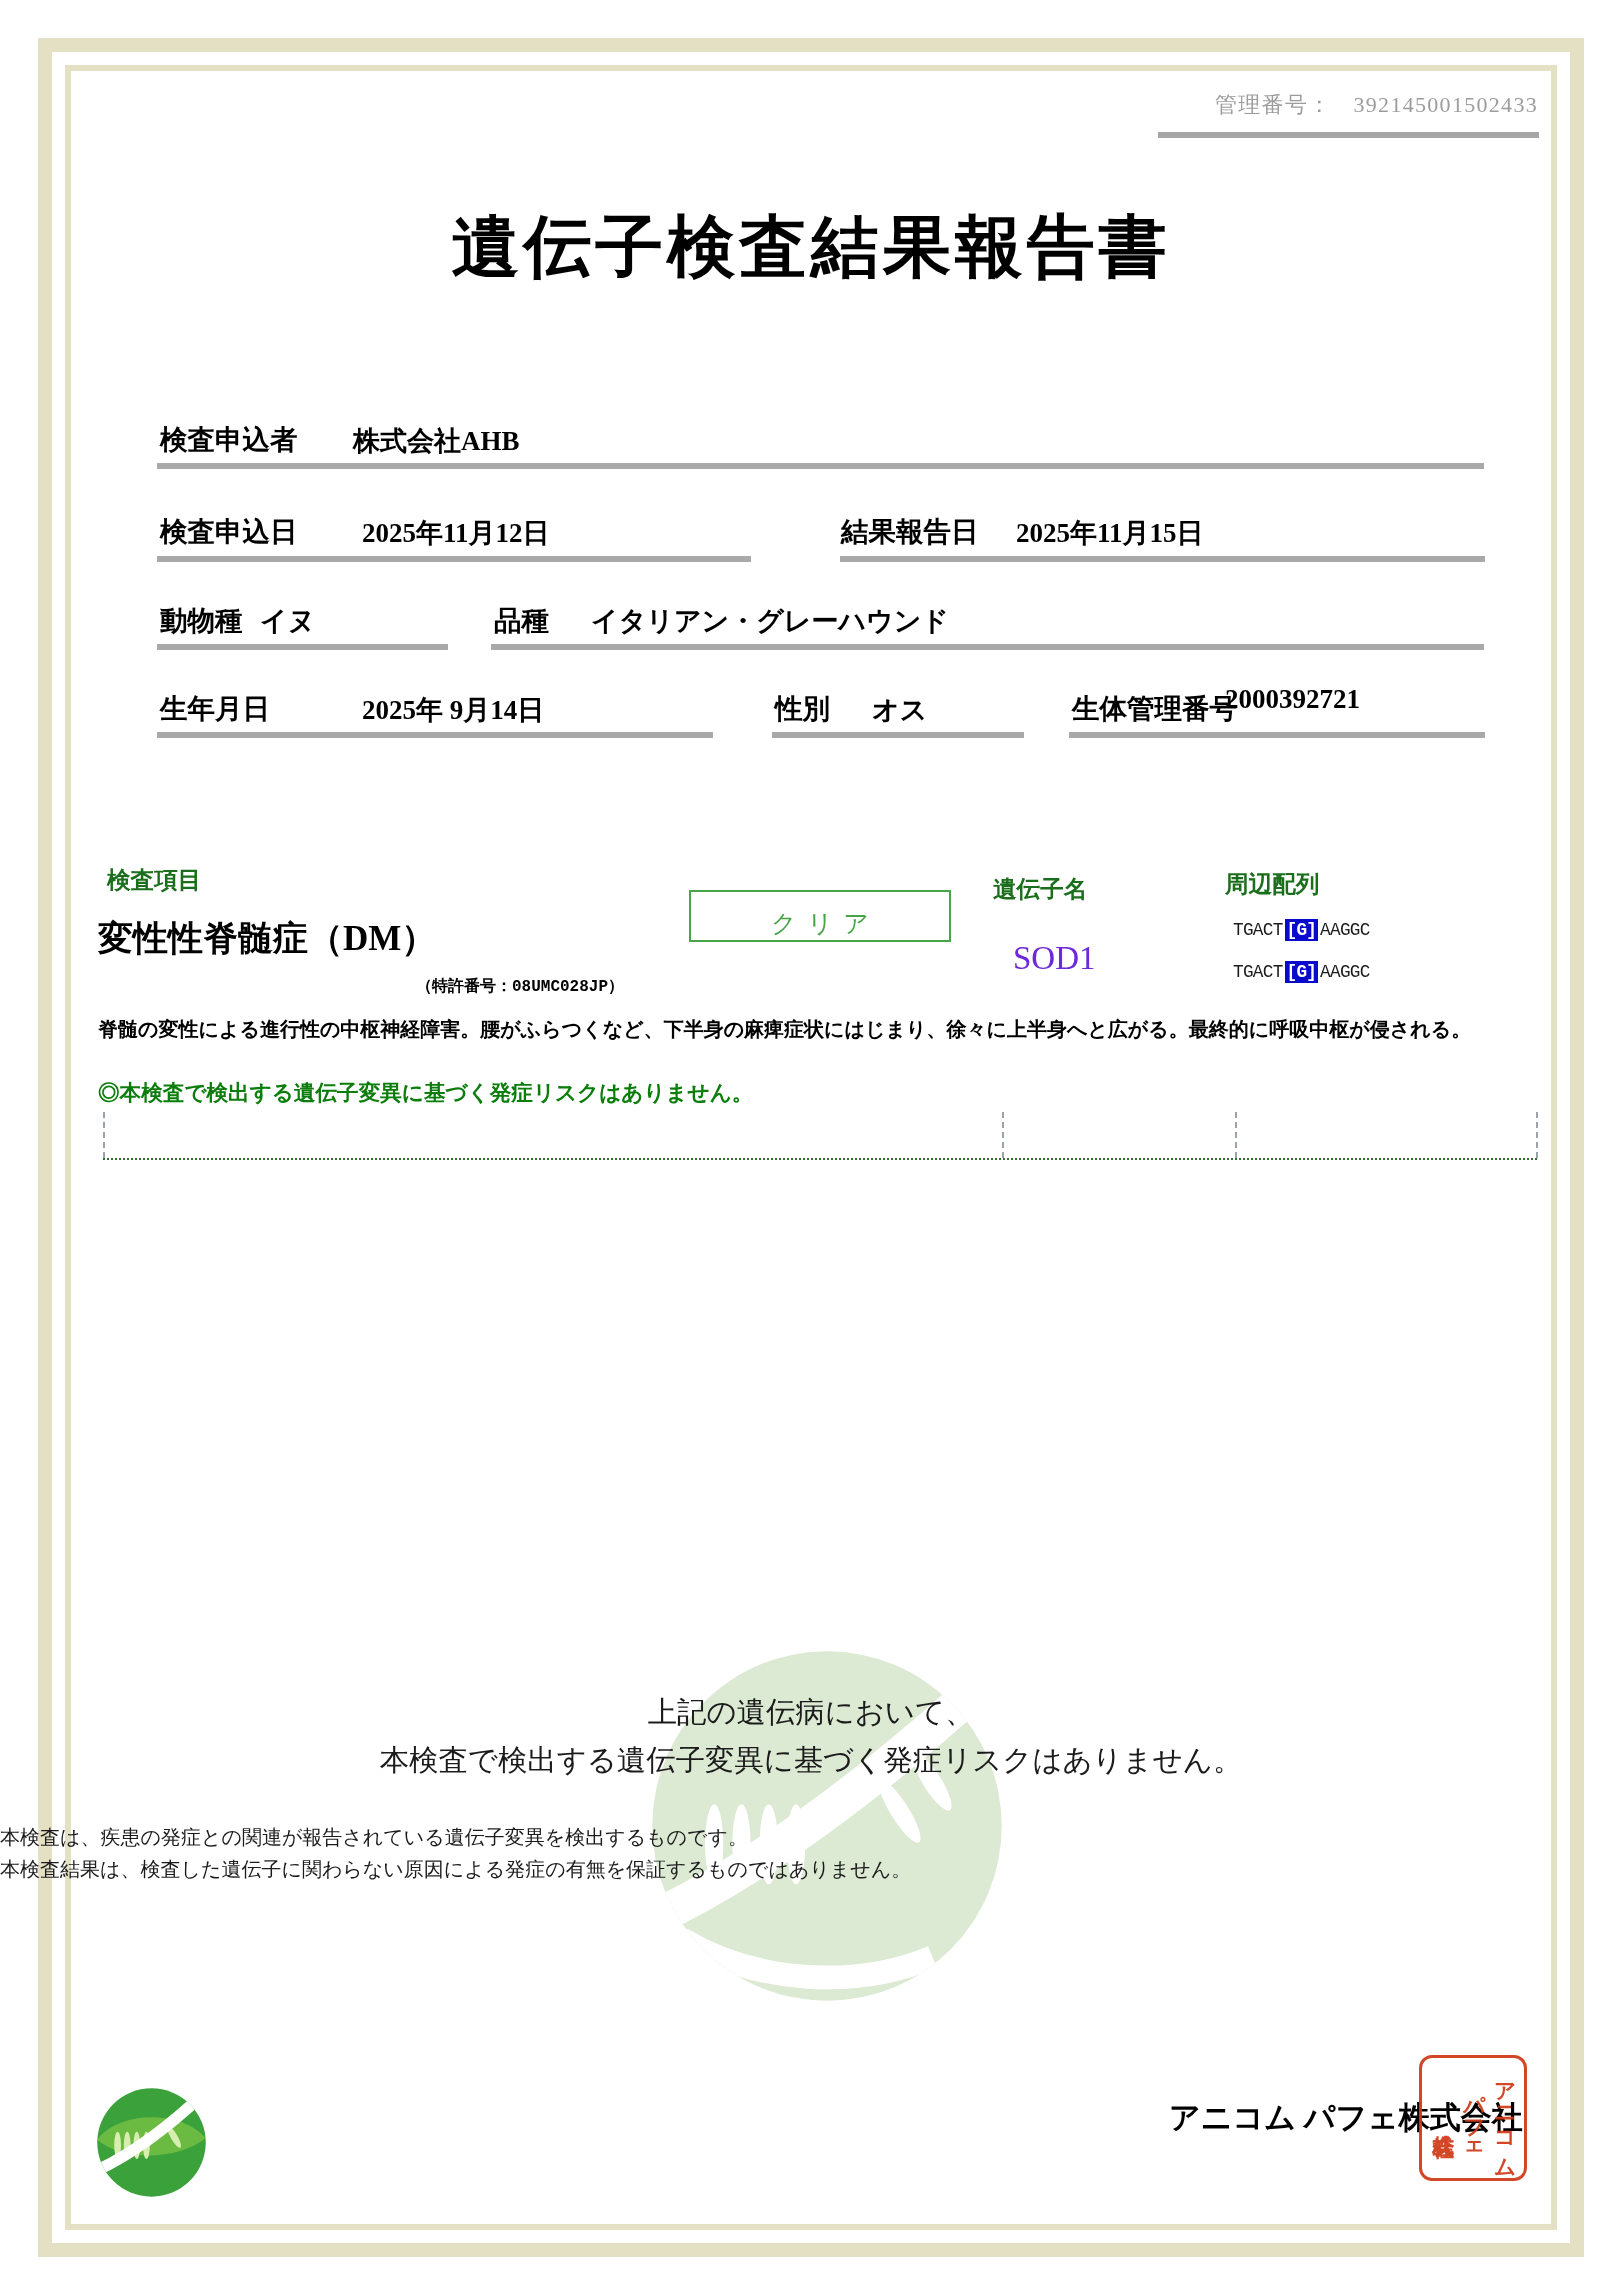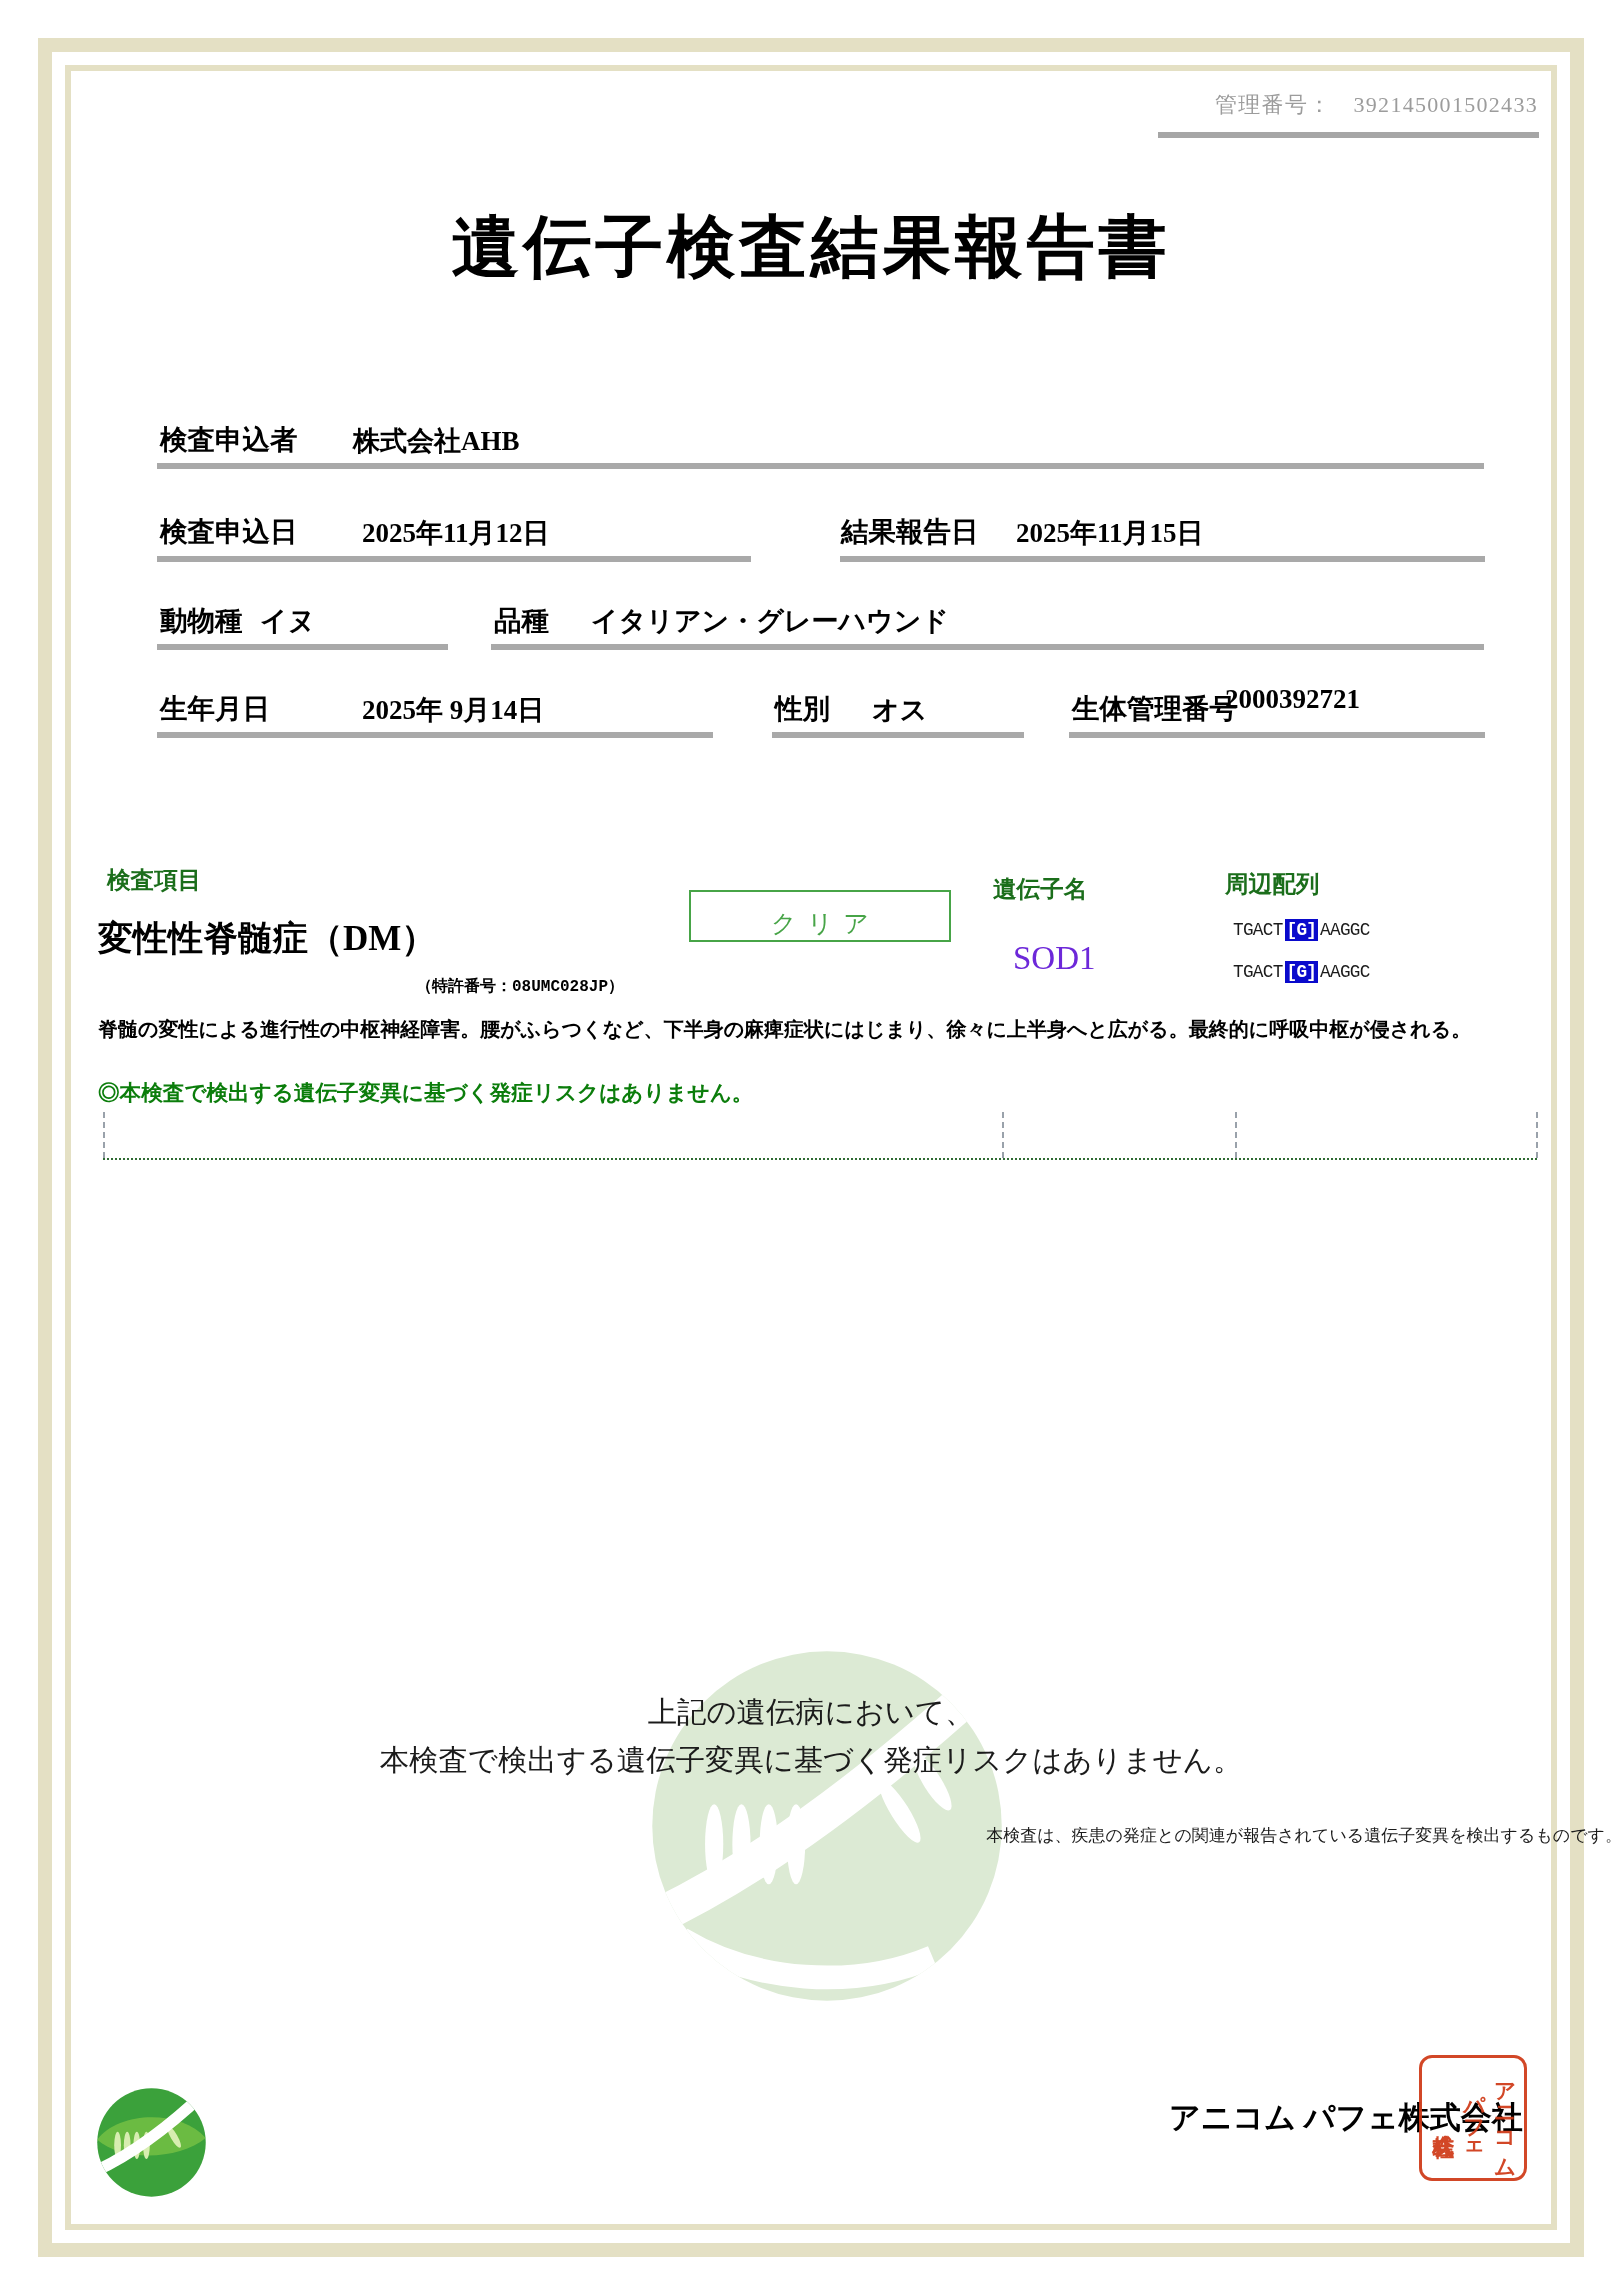--- a/index.html
+++ b/index.html
@@ -35,22 +35,22 @@
   .desc{left:98px;top:1013px;width:1430px;font-size:20px;font-weight:700;line-height:1.68;
         color:#000;text-align:justify;}
   .note{left:98px;top:1078px;font-size:21.6px;font-weight:700;color:#0b7d0b;white-space:nowrap;}
   .colline{top:1112px;height:46px;border-left:2px dashed #9aa2ab;width:0;}
   .dotline{left:103px;top:1158px;width:1434px;height:0;border-top:2.6px dotted #2f6b33;}
   
   .sum1{left:0;top:1693px;width:100%;text-align:center;font-family:"Liberation Sans",sans-serif;
         font-size:29.4px;color:#1b1b1b;z-index:2;}
   .sum2{left:0;top:1741px;width:100%;text-align:center;font-family:"Liberation Sans",sans-serif;
         font-size:29.4px;color:#1b1b1b;z-index:2;}
-  .sml{left:0;width:100%;text-align:right;font-family:"Liberation Sans",sans-serif;
-       font-size:17px;color:#1b1b1b;z-index:2;}
+  .sml{left:0;width:100%;text-align:left;font-family:"Liberation Sans",sans-serif;
+       font-size:20px;color:#1b1b1b;z-index:2;}
   .watermark{left:645px;top:1644px;width:364px;height:364px;z-index:1;}
   
   .brand{left:95px;top:2086px;display:flex;align-items:center;z-index:2;}
   .brand-mark{width:113px;height:113px;}
   .brand-text{margin-left:17px;font-family:"Liberation Sans",sans-serif;font-size:56px;
               letter-spacing:-0.7px;display:flex;align-items:center;}
   .brand-text .dark{color:#474747;}
   .brand-text .green{color:#55a63e;}
   .k-svg{width:41px;height:55px;margin-left:1.3px;}
   .company{left:1169px;top:2097px;font-size:31px;font-weight:700;color:#000;white-space:nowrap;z-index:2;}
@@ -144,20 +144,21 @@
       <ellipse cx="140" cy="92" rx="5" ry="20" fill="#ffffff" transform="rotate(-32 140 92)"></ellipse>
       <ellipse cx="158" cy="76" rx="5" ry="18" fill="#ffffff" transform="rotate(-32 158 76)"></ellipse>
       <path d="M2,152 C60,125 125,78 198,10" stroke="#ffffff" stroke-width="20" fill="none"></path>
       <path d="M20,162 C60,186 115,190 158,172" stroke="#ffffff" stroke-width="13" fill="none"></path>
     </g>
   </svg>
 
   <div class="abs sum1">上記の遺伝病において、</div>
   <div class="abs sum2">本検査で検出する遺伝子変異に基づく発症リスクはありません。</div>
   <div class="abs sml" style="top:1824px">本検査は、疾患の発症との関連が報告されている遺伝子変異を検出するものです。</div>
+  <div class="abs sml" style="top:1856px">本検査結果は、検査した遺伝子に関わらない原因による発症の有無を保証するものではありません。</div>
 
   <div class="abs brand">
     <svg class="brand-mark" viewBox="0 0 200 200">
       <defs>
           <clipPath id="lgclip">
             <circle cx="100" cy="100" r="96"></circle>
           </clipPath>
         </defs>
       <circle cx="100" cy="100" r="96" fill="#3ba13b"></circle>
       <g clip-path="url(#lgclip)">

